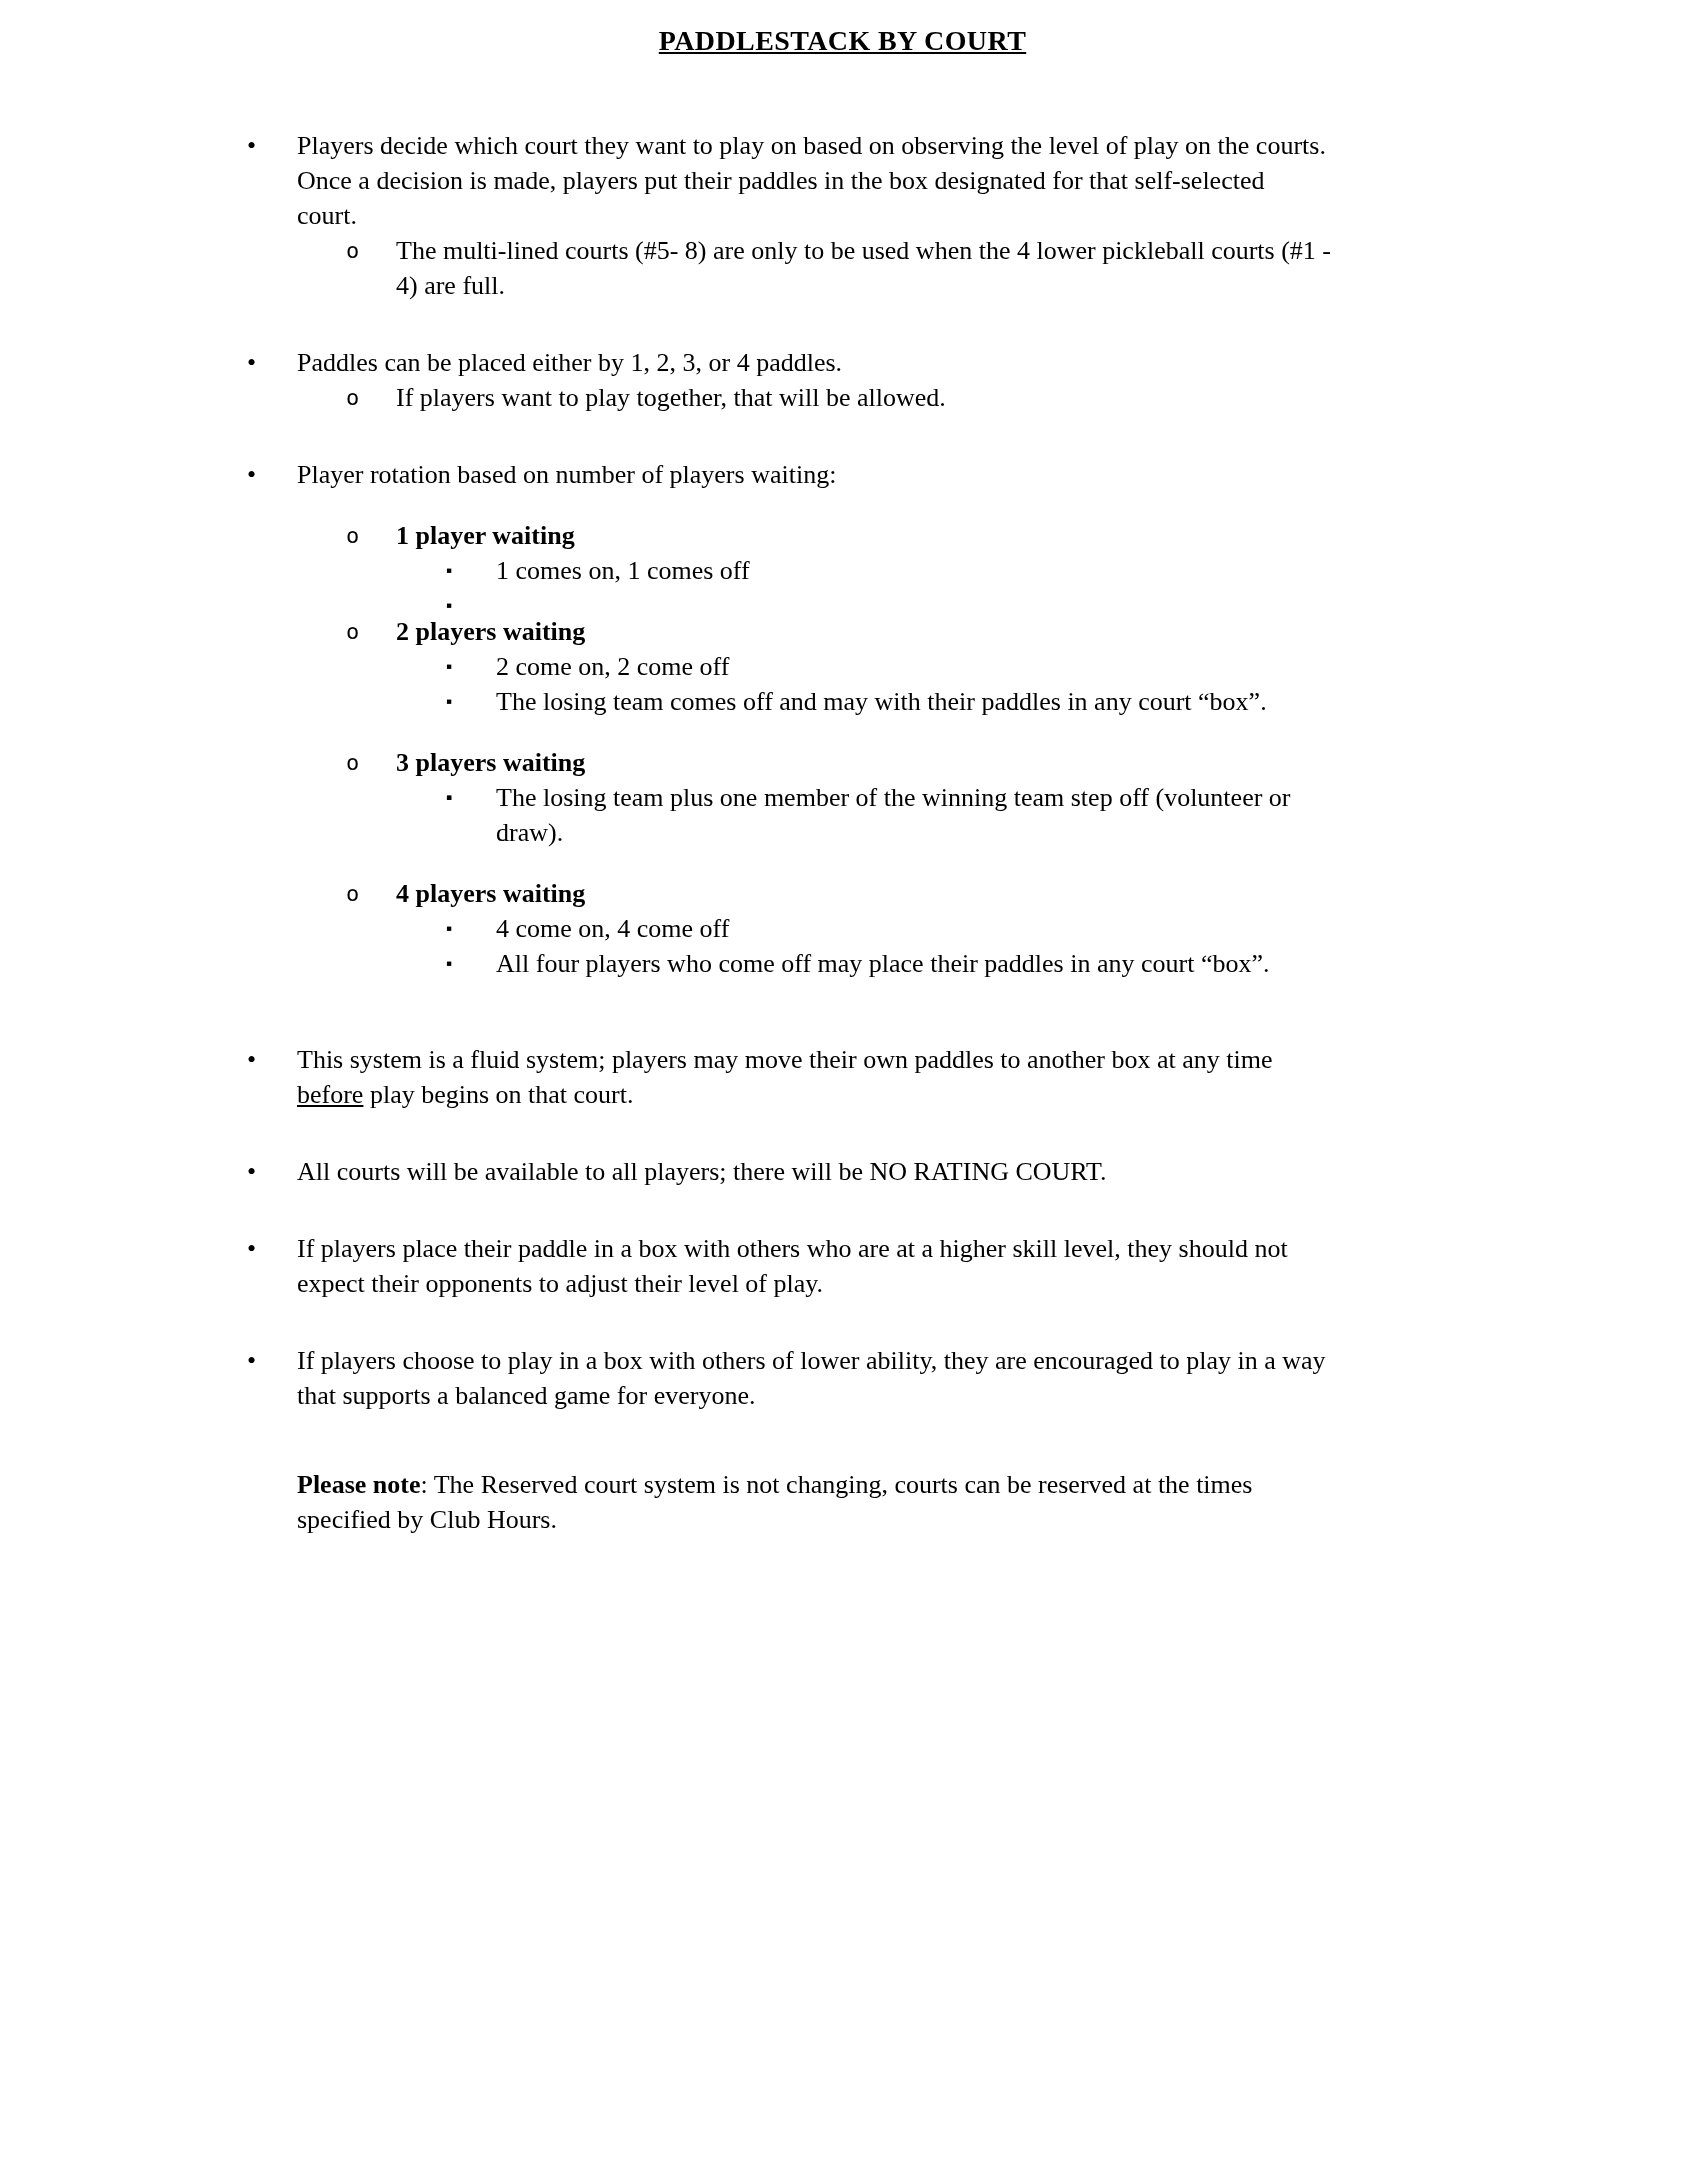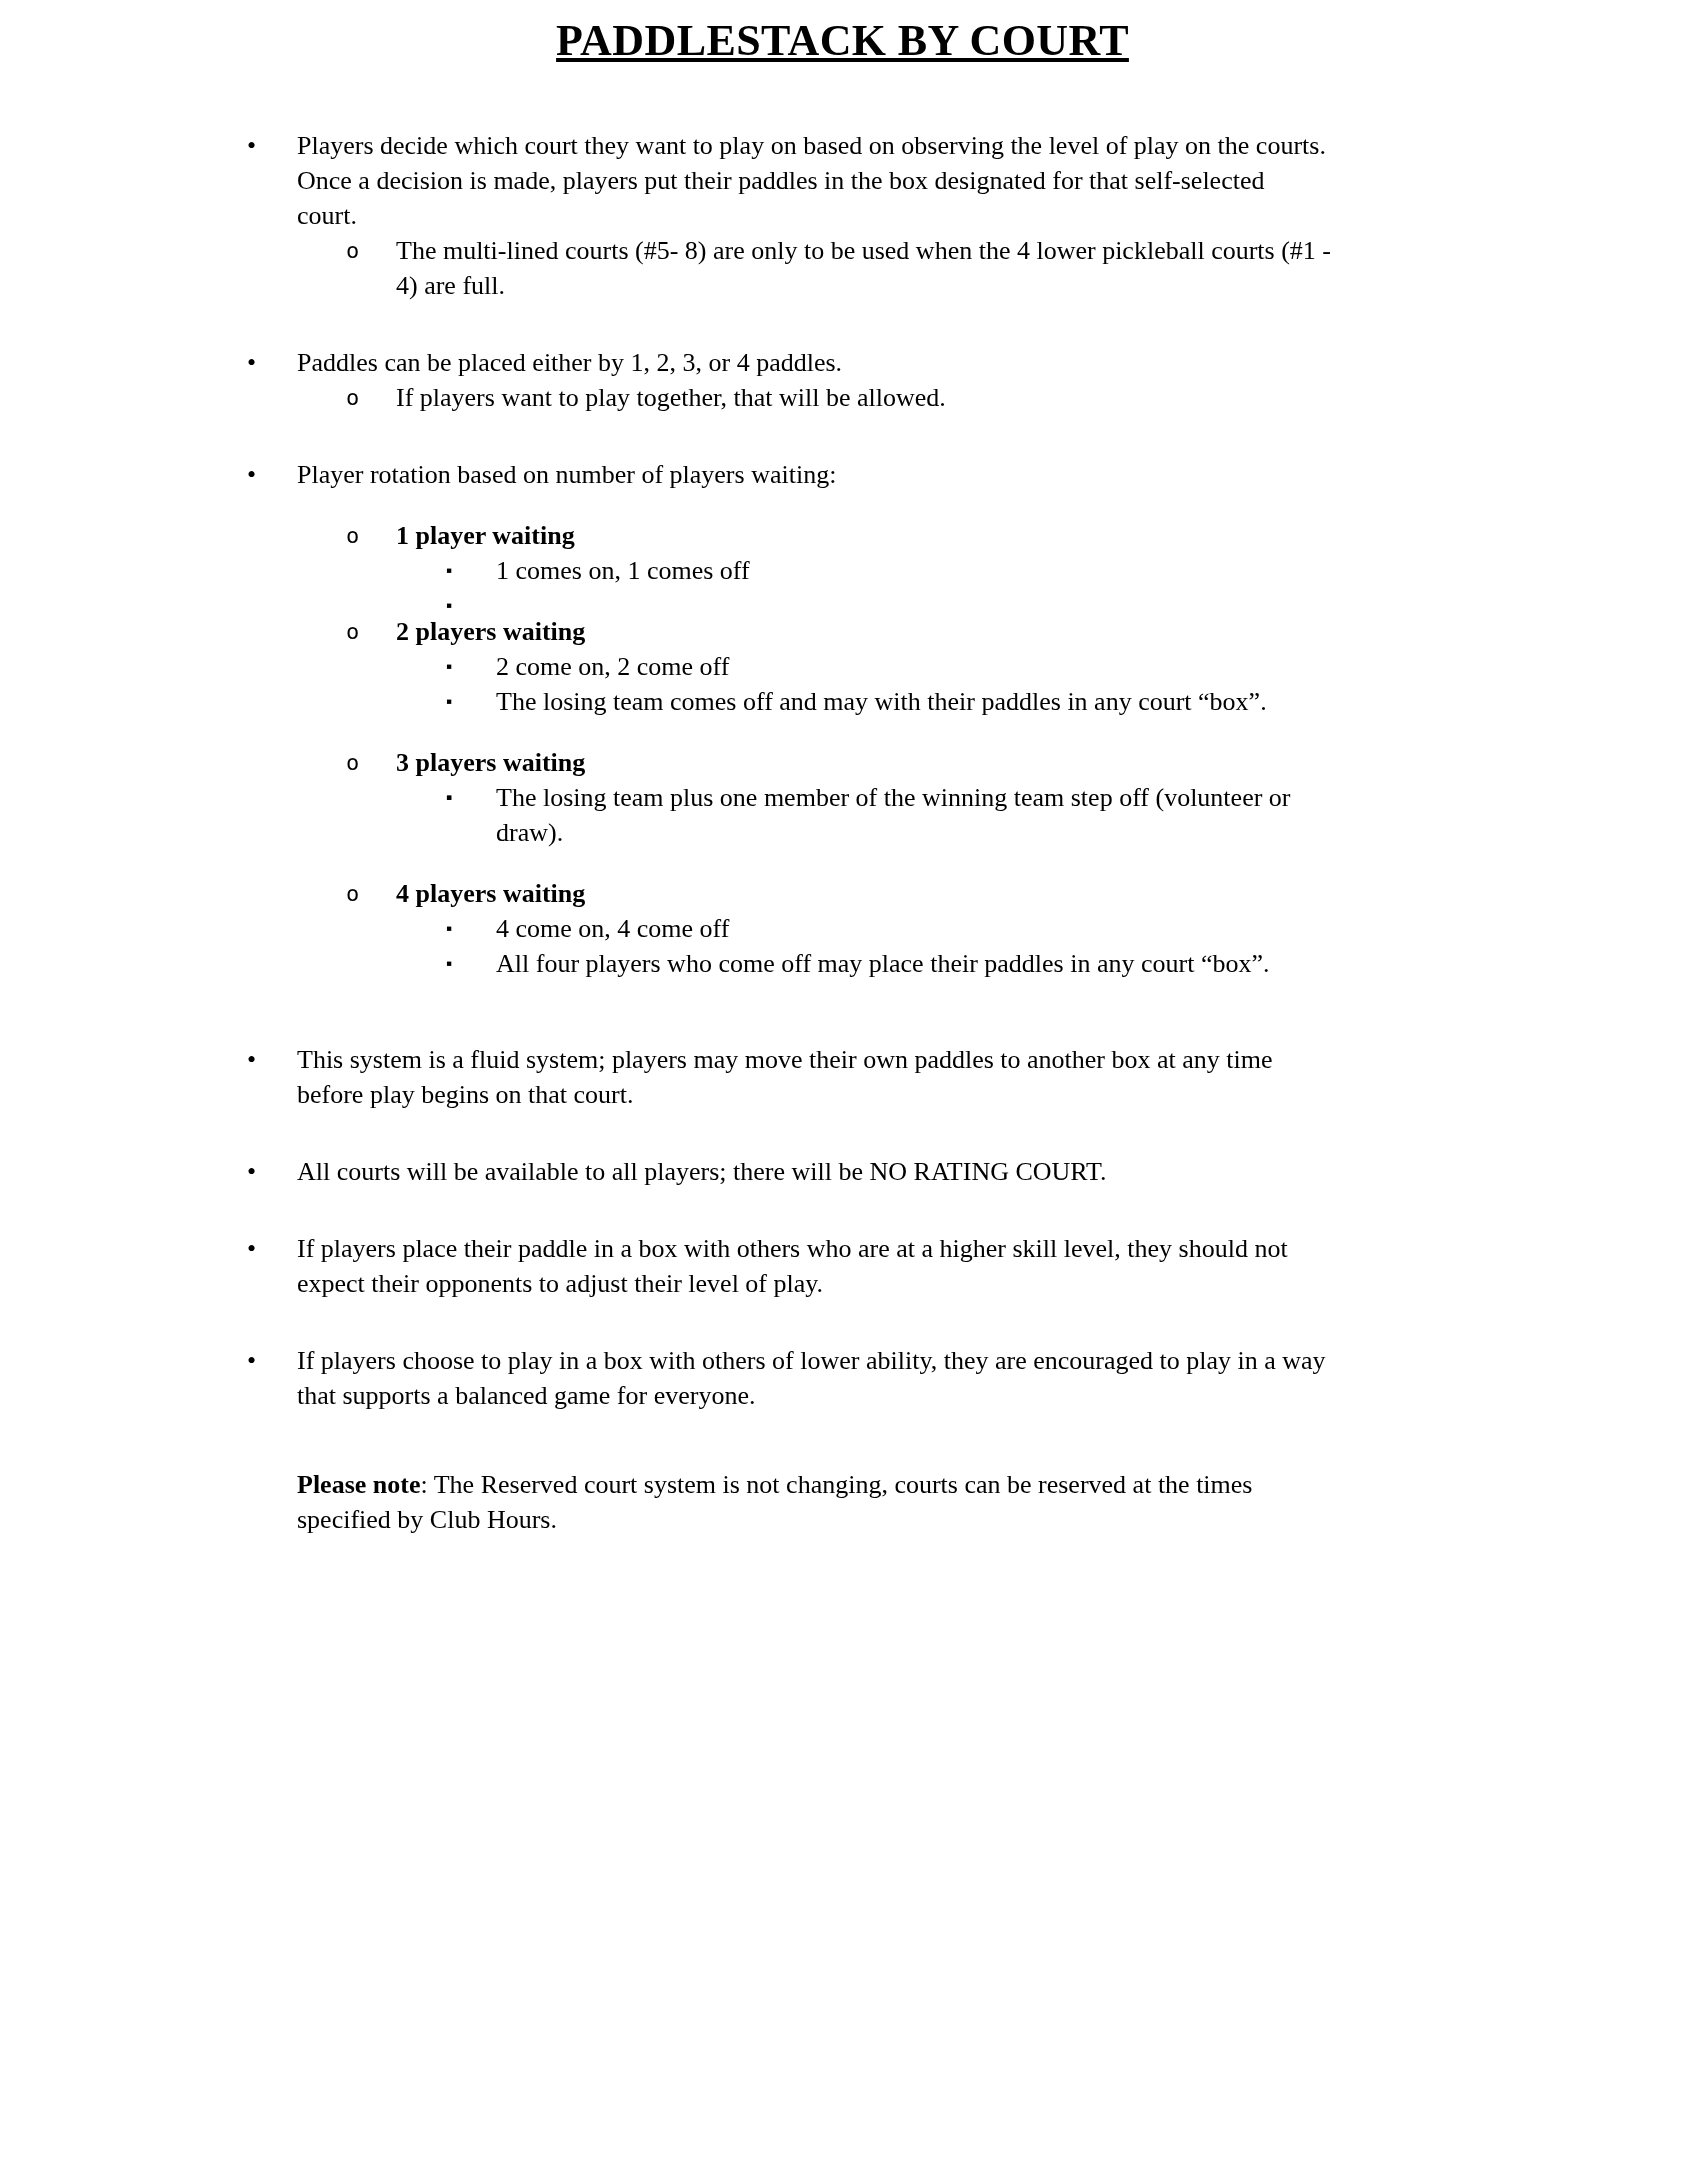--- a/index.html
+++ b/index.html
@@ -11,37 +11,37 @@
     font-family: "Liberation Serif", "DejaVu Serif", serif;
     font-size: 26px;
     line-height: 35px;
     box-sizing: border-box;
     padding: 16px 198px 0 198px;
     overflow: hidden;
   }
   .title {
     margin: 0 0 63px 0;
     text-align: center;
-    font-size: 44px;
+    font-size: 28px;
     line-height: 49px;
     font-weight: bold;
     text-decoration: underline;
     letter-spacing: 0.4px;
   }
   .li { position: relative; }
   .li .txt { display: block; white-space: pre-line; }
   .l1 { padding-left: 99px; }
   .l2 { padding-left: 198px; }
   .l3 { padding-left: 298px; }
   .mk { position: absolute; top: 0; line-height: 35px; }
   .mk1 { left: 49px; font-size: 26px; }
   .mk2 { left: 148px; font-family: "DejaVu Sans Mono", monospace; font-size: 22px; }
   .mk3 { left: 248px; font-size: 17.6px; }
   .b { font-weight: bold; }
-  .ul { }
+  .ul { text-decoration: underline; }
   .gap { margin-top: 42px; }
   .gap-sm { margin-top: 26px; }
   .gap-grp { margin-top: 26px; }
   .gap-lg { margin-top: 61px; }
   .note {
     margin-top: 54px;
     padding-left: 99px;
     white-space: pre-line;
   }
 </style>

